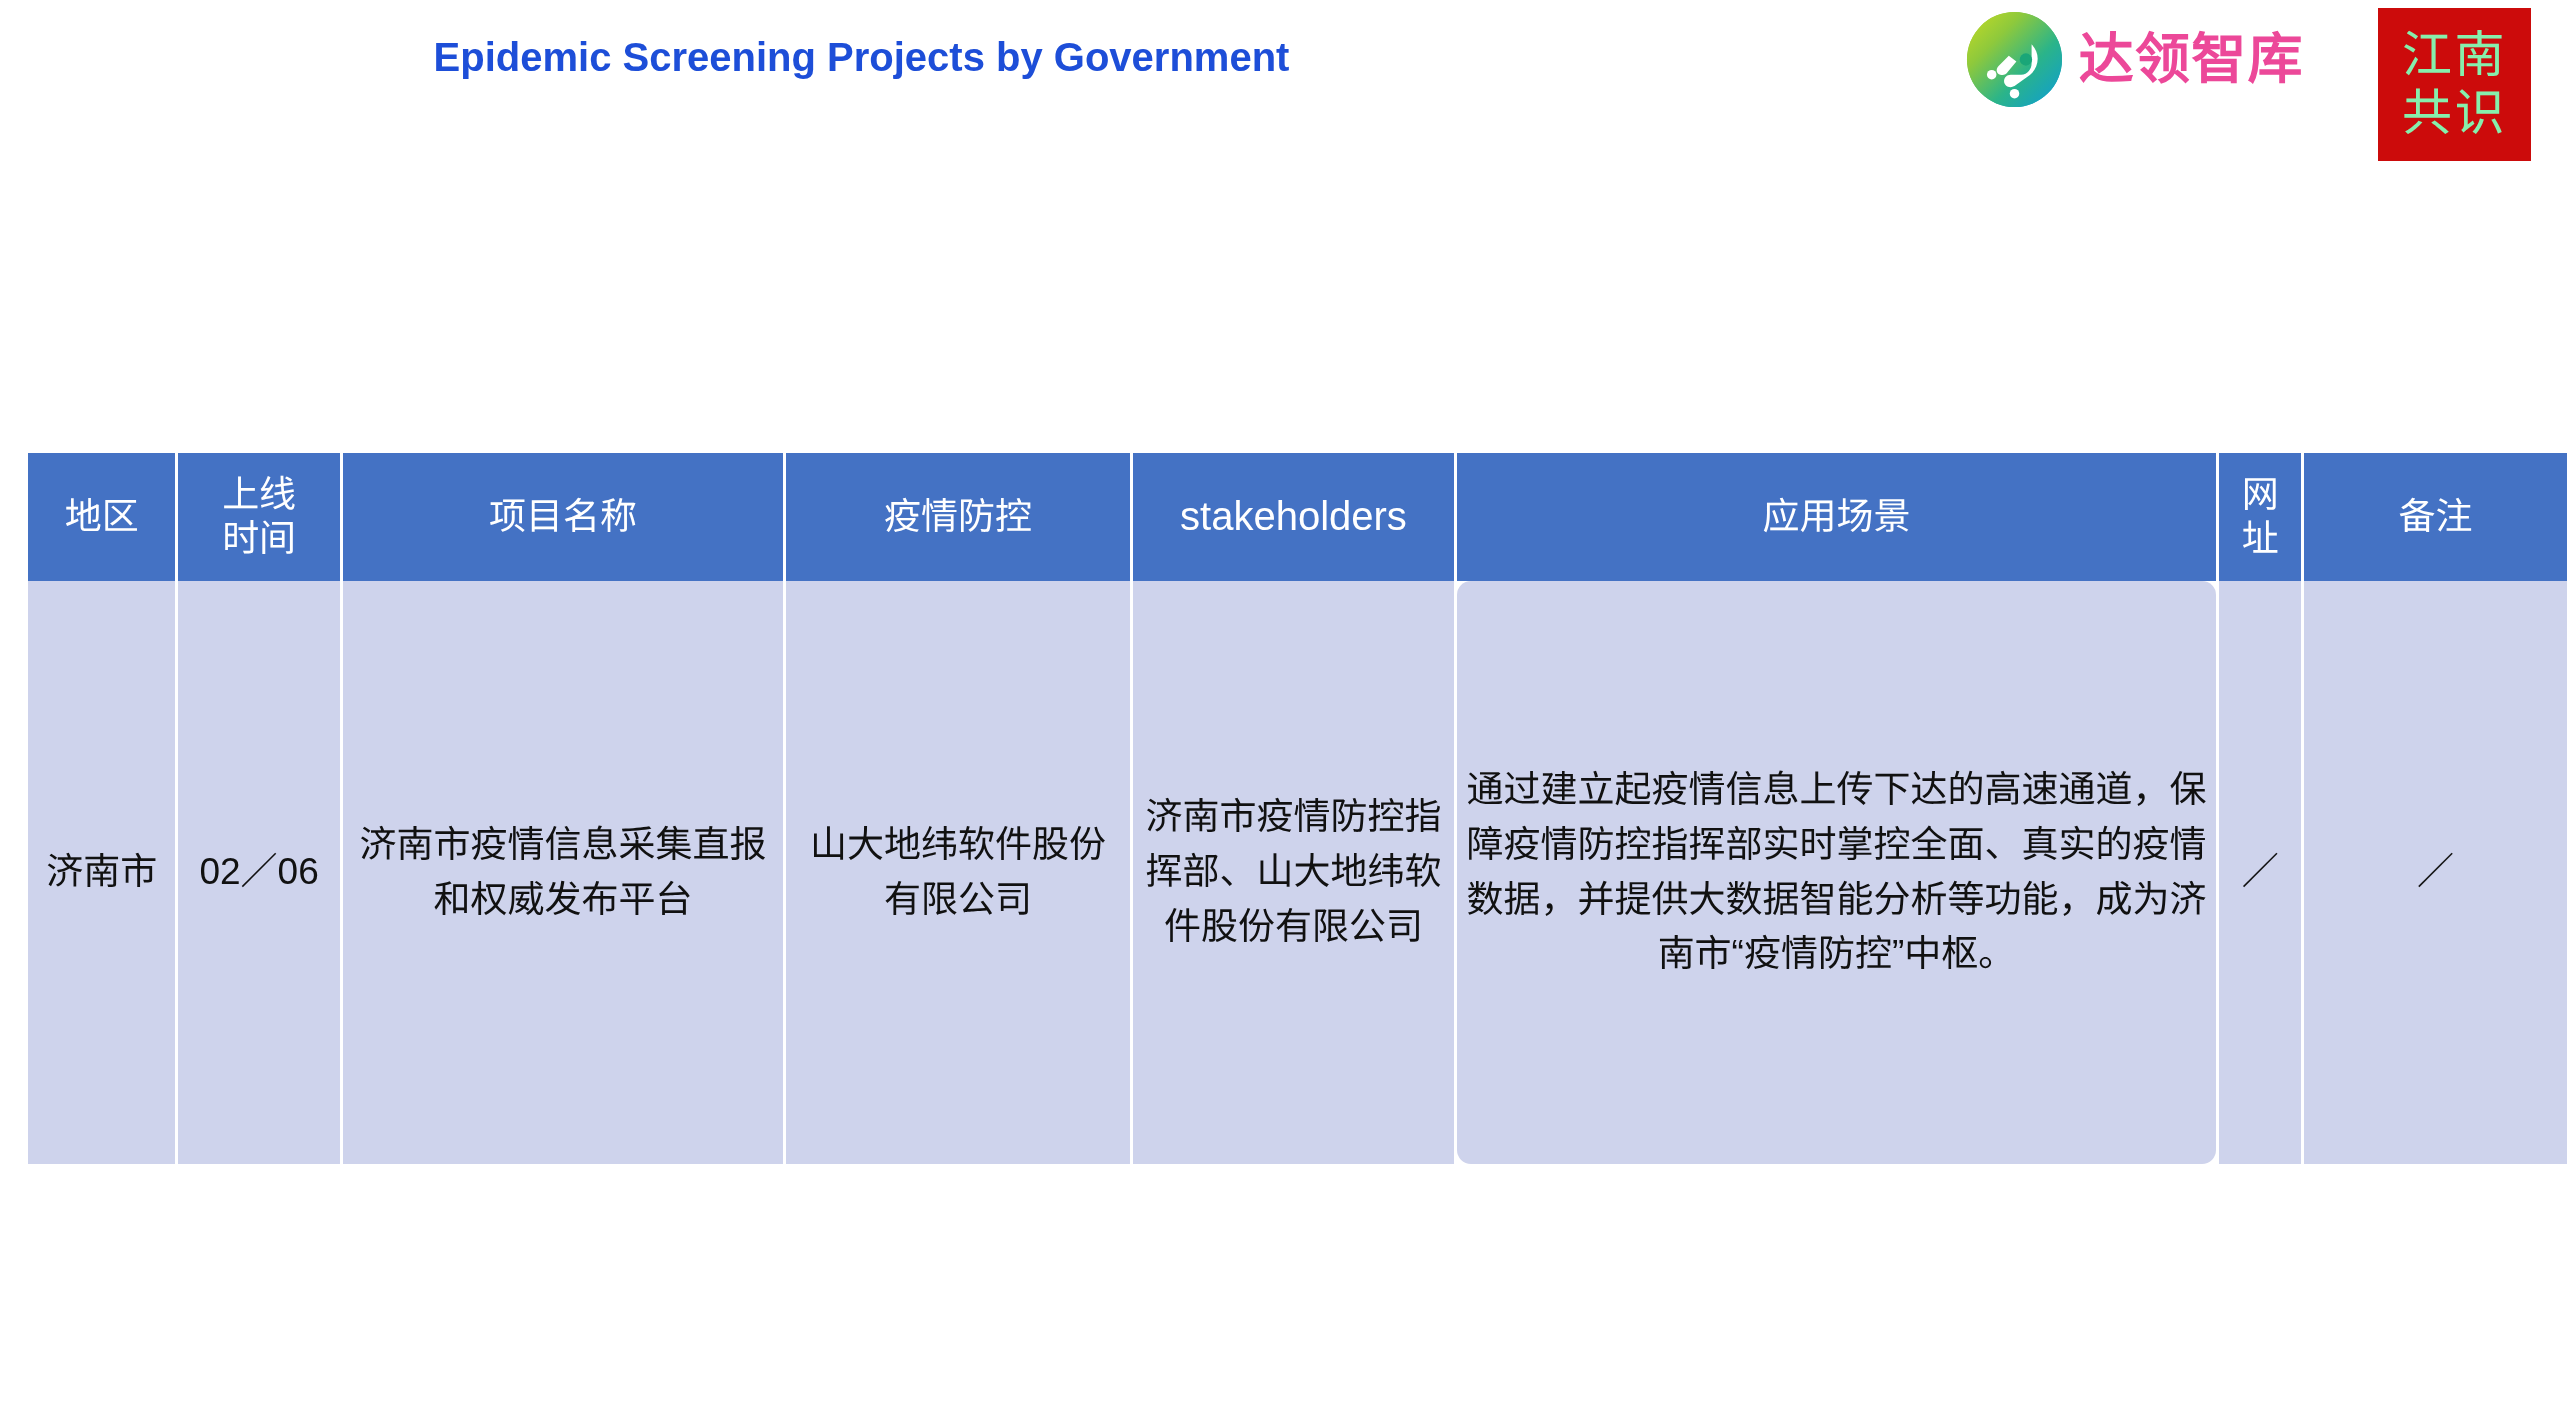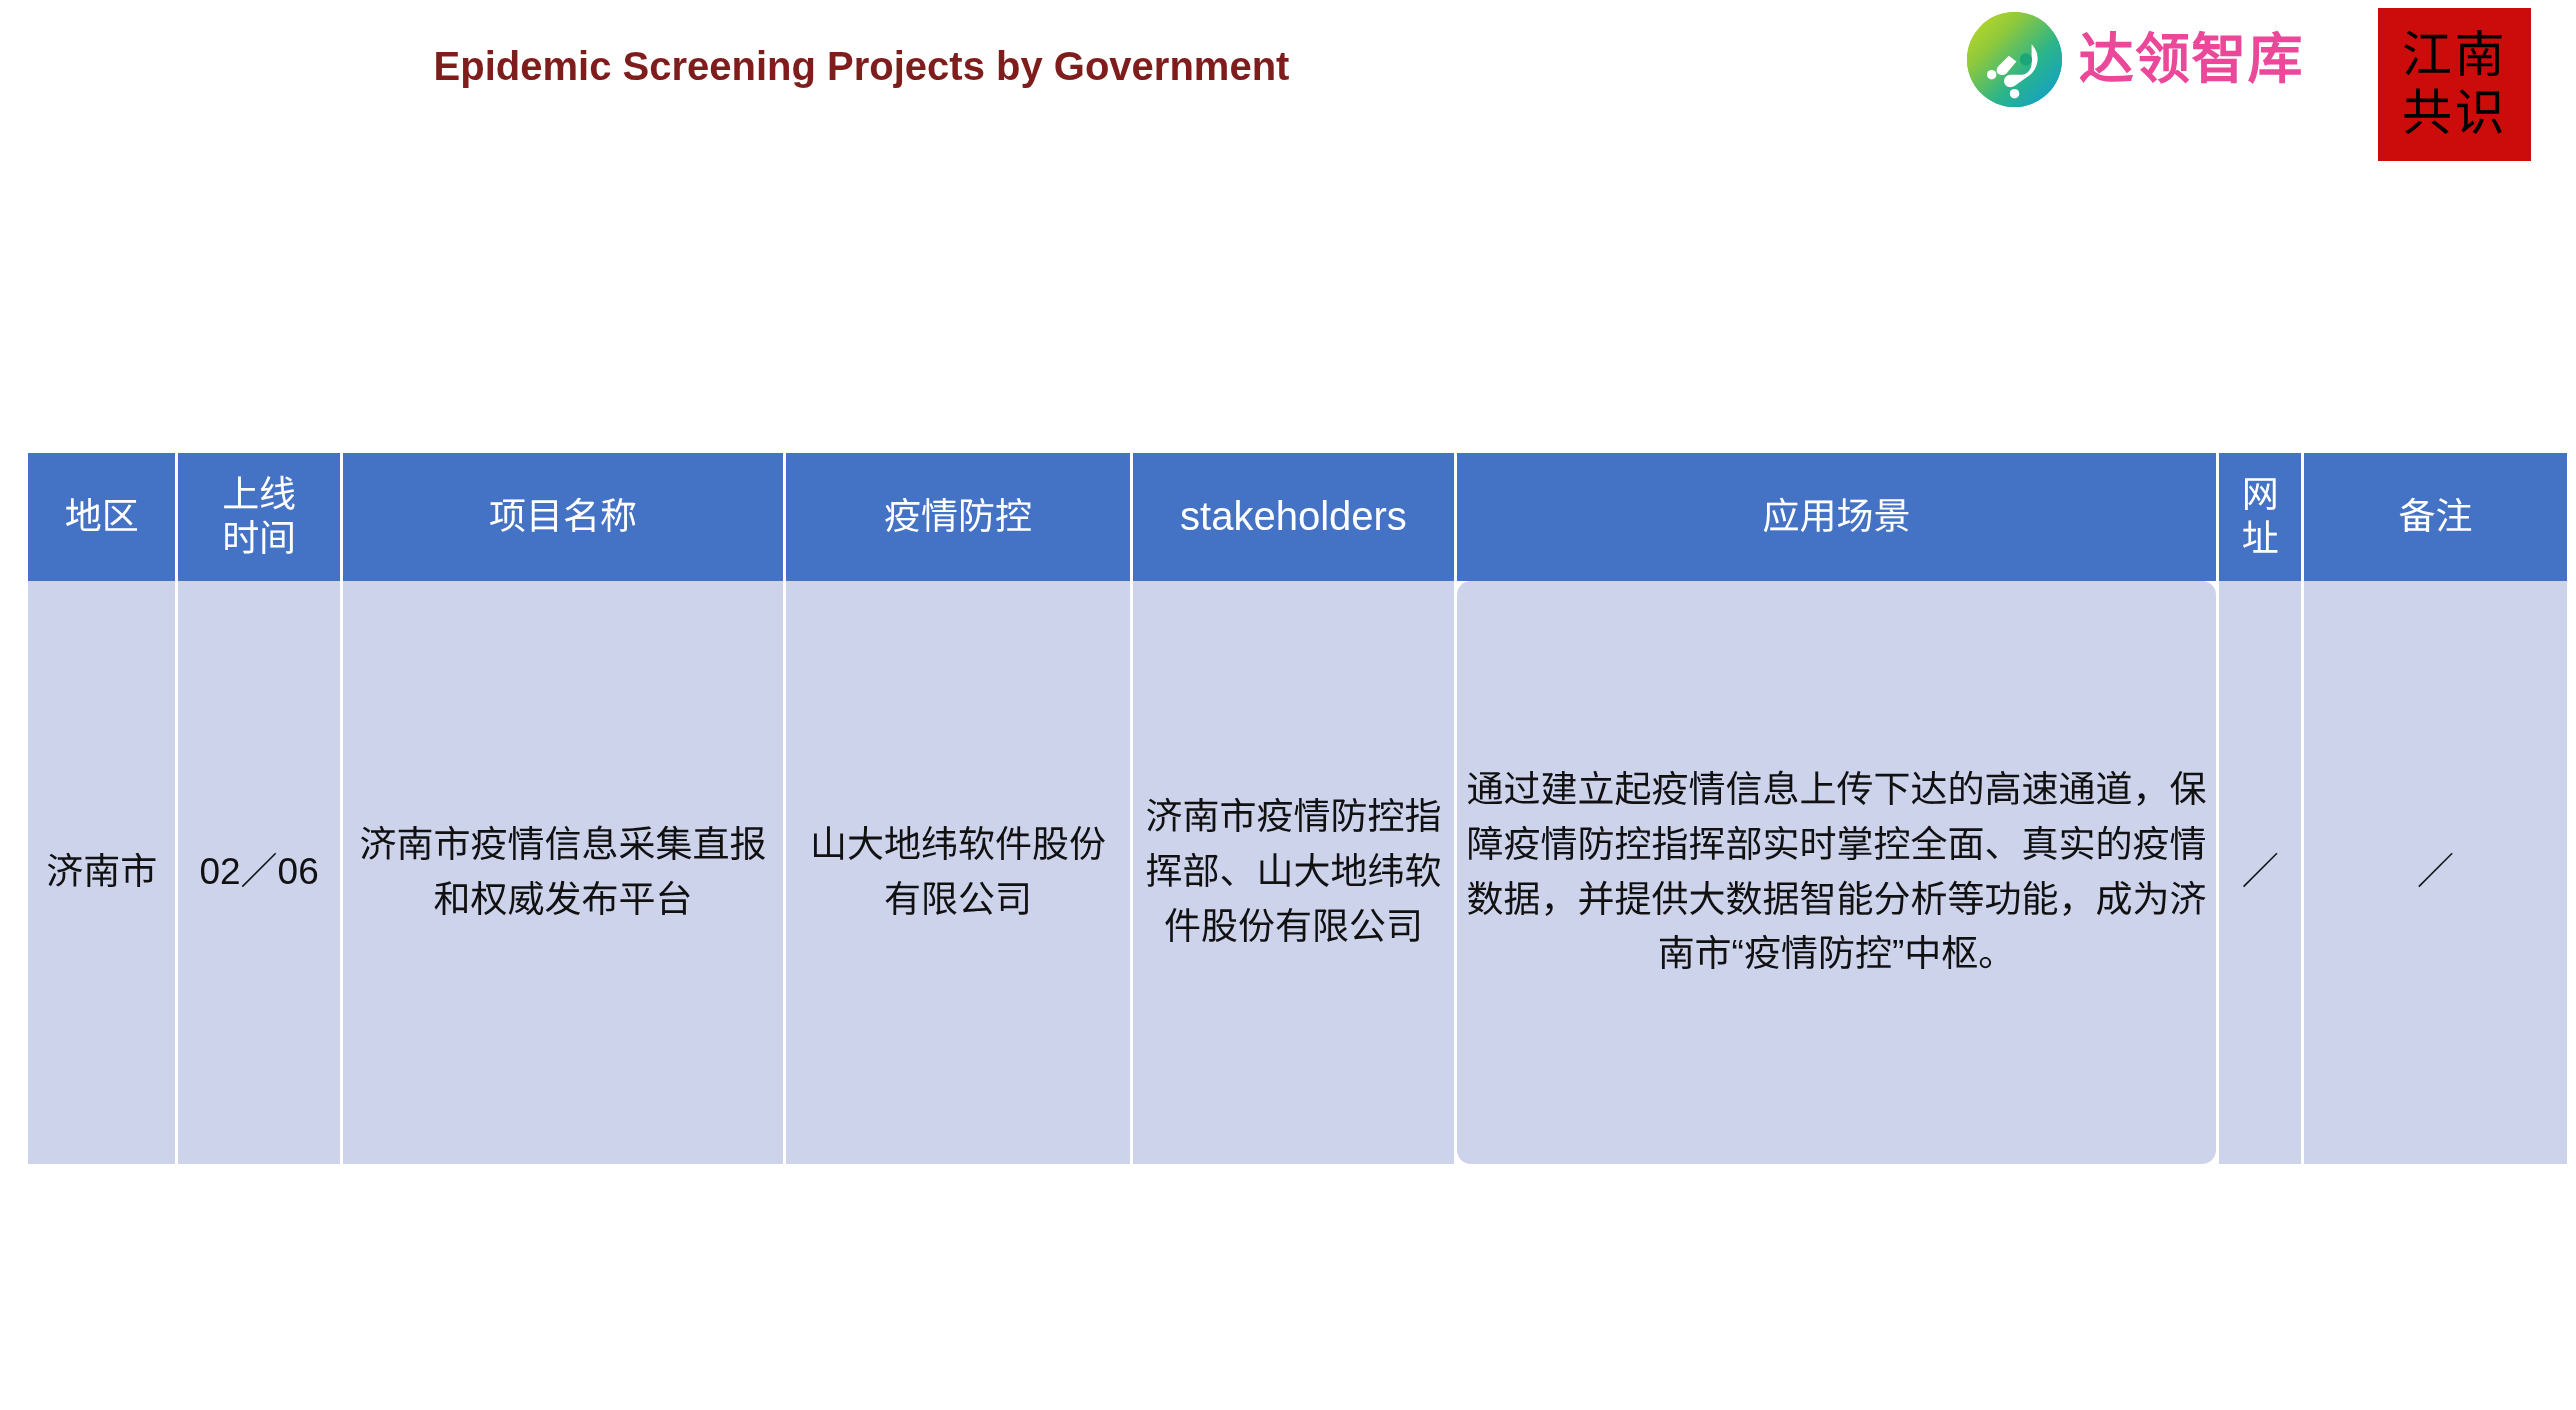--- a/index.html
+++ b/index.html
@@ -35,26 +35,26 @@
   }
   .title-cn {
     font-size: 63px;
     font-weight: 700;
     line-height: 1.12;
     letter-spacing: 0.6px;
     color: #000000;
     white-space: nowrap;
   }
   .title-en {
-    margin-top: 10px;
+    margin-top: 1px;
     font-size: 40px;
     font-weight: 700;
     line-height: 1.15;
     letter-spacing: 0px;
-    color: #7f1d1d;
+    color: #1d4ed8;
     white-space: nowrap;
   }
 
   
   .brand {
     position: absolute;
     left: 1967px;
     top: 11.6px;
     display: flex;
     align-items: center;
@@ -89,21 +89,21 @@
     display: flex;
     flex-direction: column;
     align-items: center;
     justify-content: center;
     gap: 2.6px;
   }
   .seal-line {
     font-family: "Liberation Serif", "DejaVu Serif", serif;
     font-size: 50px;
     line-height: 1.12;
-    color: #000000;
+    color: #86efac;
     letter-spacing: 2.6px;
     white-space: nowrap;
   }
 
   
   .table-wrap {
     position: absolute;
     left: 25px;
     top: 453px;
     width: 2545px;

